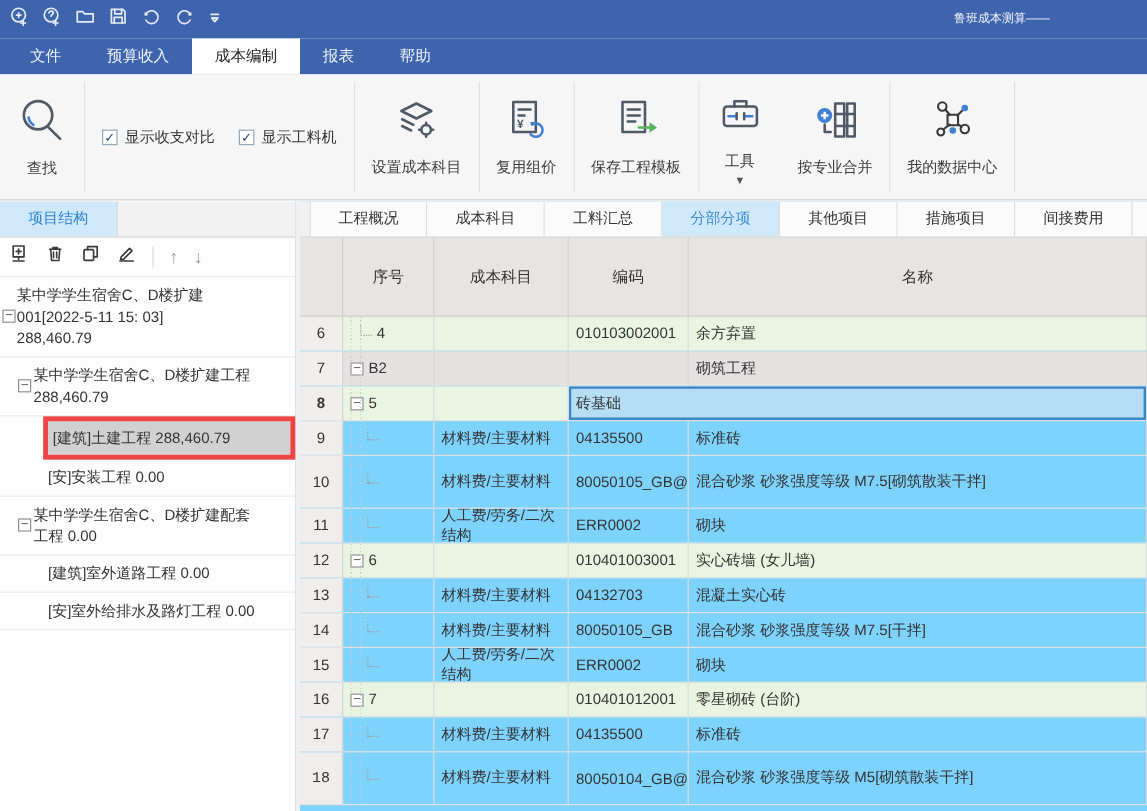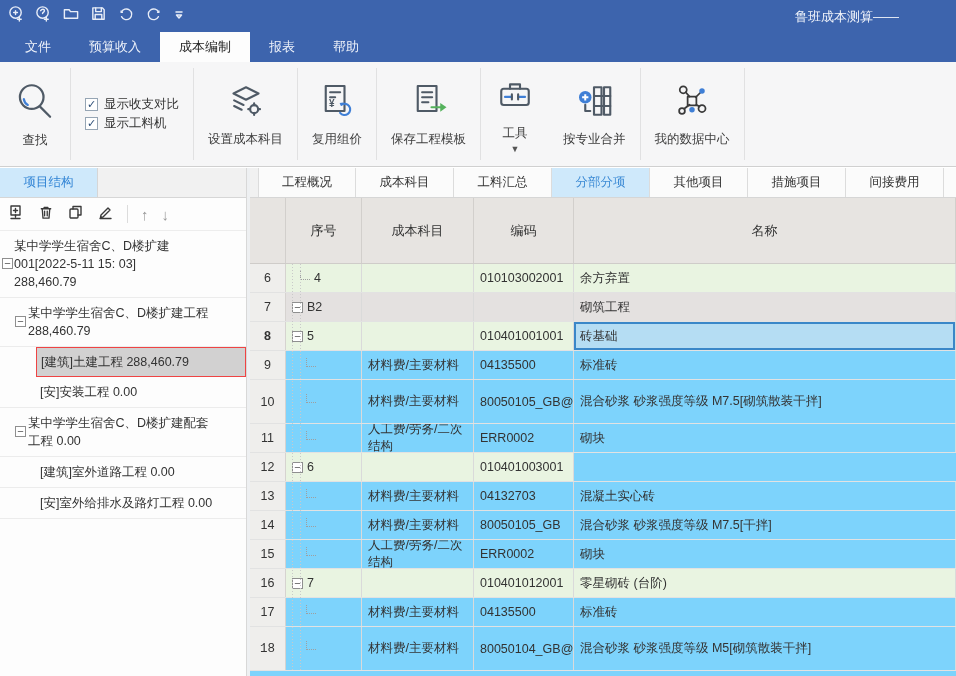--- a/index.html
+++ b/index.html
@@ -5,35 +5,35 @@
   html,body{margin:0;padding:0;}
   body{width:956px;height:676px;overflow:hidden;position:relative;
        font-family:"Liberation Sans","DejaVu Sans",sans-serif;color:#333;background:#fff;
        -webkit-font-smoothing:antialiased;}
   .abs{position:absolute;}
 
   
   #titlebar{left:0;top:0;width:956px;height:32px;background:#3d64ad;overflow:hidden;}
   #qat{position:absolute;left:8px;top:5px;display:flex;align-items:center;gap:10px;}
   #qat svg{display:block;}
-  #win-title{position:absolute;left:795px;top:8px;color:#f2f5fb;font-size:13px;white-space:nowrap;}
+  #win-title{position:absolute;left:795px;top:8px;color:#f2f5fb;font-size:10px;white-space:nowrap;}
 
   
   #menubar{left:0;top:32px;width:956px;height:30px;background:#3d64ad;display:flex;align-items:stretch;padding-left:6px;box-sizing:border-box;}
   .menu-item{color:#eef2fa;font-size:13px;padding:0 19px;display:flex;align-items:center;cursor:default;}
   .menu-item.active{background:#fdfdfd;color:#222;}
 
   
   #ribbon{left:0;top:62px;width:956px;height:105px;background:#f6f6f7;border-bottom:1px solid #d0d0d0;box-sizing:border-box;display:flex;align-items:stretch;}
   .rsep{width:1px;background:#e1e1e2;margin:6px 0;}
   .rgroup{display:flex;align-items:center;justify-content:center;}
   .rbtn{display:flex;flex-direction:column;align-items:center;justify-content:center;height:100%;padding:0 14px;cursor:default;}
   .rbtn .rlabel{font-size:12.5px;color:#3c3c3c;margin-top:6px;white-space:nowrap;}
   .rbtn .caret{font-size:9px;color:#555;margin-top:3px;line-height:8px;}
-  .cbgroup{display:flex;flex-direction:column;justify-content:center;gap:2px;padding:0 14px;}
+  .cbgroup{display:flex;flex-direction:row;justify-content:center;gap:20px;padding:0 14px;}
   .cbrow{display:flex;align-items:center;gap:6px;font-size:12.5px;color:#333;white-space:nowrap;}
   .cb{width:13px;height:13px;border:1px solid #96a5b4;background:#fff;display:inline-flex;align-items:center;justify-content:center;font-size:11px;color:#2d4e77;box-sizing:border-box;}
   .cb.on::after{content:"\2713";}
 
   
   #leftpane{left:0;top:168px;width:247px;height:508px;background:#fdfdfd;border-right:1px solid #d8d8d8;box-sizing:border-box;}
   #splitter{left:247px;top:168px;width:3px;height:508px;background:#eef0f2;}
   #rightpane{left:250px;top:168px;width:706px;height:548px;background:#7dd3fc;overflow:hidden;}
 
   
@@ -43,21 +43,21 @@
   
   #tree-toolbar{height:32px;display:flex;align-items:center;gap:13px;padding-left:8px;border-bottom:1px solid #ededed;}
   #tree-toolbar .tsep{width:1px;height:18px;background:#dcdcdc;}
   #tree-toolbar .arrow{font-size:15px;color:#9a9a9a;}
 
   
   #tree{position:relative;}
   .tree-item{position:relative;border-bottom:1px solid #ececec;font-size:12.5px;line-height:18px;padding:6px 4px 6px 14px;color:#333;}
   .tree-item.lv1{padding-left:28px;}
   .tree-item.lv2{padding-left:40px;}
-  .tree-item.sel{background:#d2d1d1;border:1px solid #ef4444;padding-top:5px;padding-bottom:5px;margin-left:36px;padding-left:4px;}
+  .tree-item.sel{background:#d2d1d1;border:4px solid #ef4444;padding-top:5px;padding-bottom:5px;margin-left:36px;padding-left:4px;}
   .exp{position:absolute;top:50%;margin-top:-6px;width:11px;height:11px;border:1px solid #8f8f8f;background:#fff;color:#555;
        font-size:11px;line-height:9px;text-align:center;box-sizing:border-box;}
   .exp.l0{left:2px;} .exp.l1{left:15px;}
 
   
   #doc-tabrow{height:29px;background:#f1f1f1;border-bottom:1px solid #d6d6d6;display:flex;padding-left:8px;overflow:hidden;}
   .doc-tab{width:98px;flex:0 0 98px;display:flex;align-items:center;justify-content:center;font-size:12.5px;color:#333;background:#fbfbfb;border-right:1px solid #dcdcdc;box-sizing:border-box;}
   .doc-tab:first-child{border-left:1px solid #dcdcdc;}
   .doc-tab.active{background:#cfe9fb;color:#3d8bd5;}
 
@@ -340,21 +340,20 @@
         <div class="gcell c-num" style="width: 36px; flex: 0 0 36px;">7</div>
         <div class="gcell c-seq" style="width: 76px; flex: 0 0 76px;"><span class="seq-exp">−</span>B2</div>
         <div class="gcell c-subject" style="width: 112px; flex: 0 0 112px;"></div>
         <div class="gcell c-code" style="width: 100px; flex: 0 0 100px;"></div>
         <div class="gcell c-name" style="flex: 1 1 0%;">砌筑工程</div>
       </div>
       <div class="grow h1 bg-green">
         <div class="gcell c-num cur" style="width: 36px; flex: 0 0 36px;">8</div>
         <div class="gcell c-seq" style="width: 76px; flex: 0 0 76px;"><span class="seq-exp">−</span>5</div>
         <div class="gcell c-subject" style="width: 112px; flex: 0 0 112px;"></div>
-        <div class="gcell c-code" style="width: 100px; flex: 0 0 100px;">010401001001</div>
         <div class="gcell c-name selcell" style="flex: 1 1 0%;">砖基础</div>
       </div>
       <div class="grow h1 bg-white">
         <div class="gcell c-num" style="width: 36px; flex: 0 0 36px;">9</div>
         <div class="gcell c-seq" style="width: 76px; flex: 0 0 76px;">
           <span class="seq-conn" style="margin-left: 14px;"></span>
         </div>
         <div class="gcell c-subject" style="width: 112px; flex: 0 0 112px;">材料费/主要材料</div>
         <div class="gcell c-code" style="width: 100px; flex: 0 0 100px;">04135500</div>
         <div class="gcell c-name" style="flex: 1 1 0%;">标准砖</div>
@@ -375,20 +374,21 @@
         </div>
         <div class="gcell c-subject" style="width: 112px; flex: 0 0 112px;">人工费/劳务/二次结构</div>
         <div class="gcell c-code" style="width: 100px; flex: 0 0 100px;">ERR0002</div>
         <div class="gcell c-name" style="flex: 1 1 0%;">砌块</div>
       </div>
       <div class="grow h1 bg-green">
         <div class="gcell c-num" style="width: 36px; flex: 0 0 36px;">12</div>
         <div class="gcell c-seq" style="width: 76px; flex: 0 0 76px;"><span class="seq-exp">−</span>6</div>
         <div class="gcell c-subject" style="width: 112px; flex: 0 0 112px;"></div>
         <div class="gcell c-code" style="width: 100px; flex: 0 0 100px;">010401003001</div>
+        <div class="gcell c-name" style="flex: 1 1 0%;">实心砖墙 (女儿墙)</div>
       </div>
       <div class="grow h1 bg-white">
         <div class="gcell c-num" style="width: 36px; flex: 0 0 36px;">13</div>
         <div class="gcell c-seq" style="width: 76px; flex: 0 0 76px;">
           <span class="seq-conn" style="margin-left: 14px;"></span>
         </div>
         <div class="gcell c-subject" style="width: 112px; flex: 0 0 112px;">材料费/主要材料</div>
         <div class="gcell c-code" style="width: 100px; flex: 0 0 100px;">04132703</div>
         <div class="gcell c-name" style="flex: 1 1 0%;">混凝土实心砖</div>
       </div>

